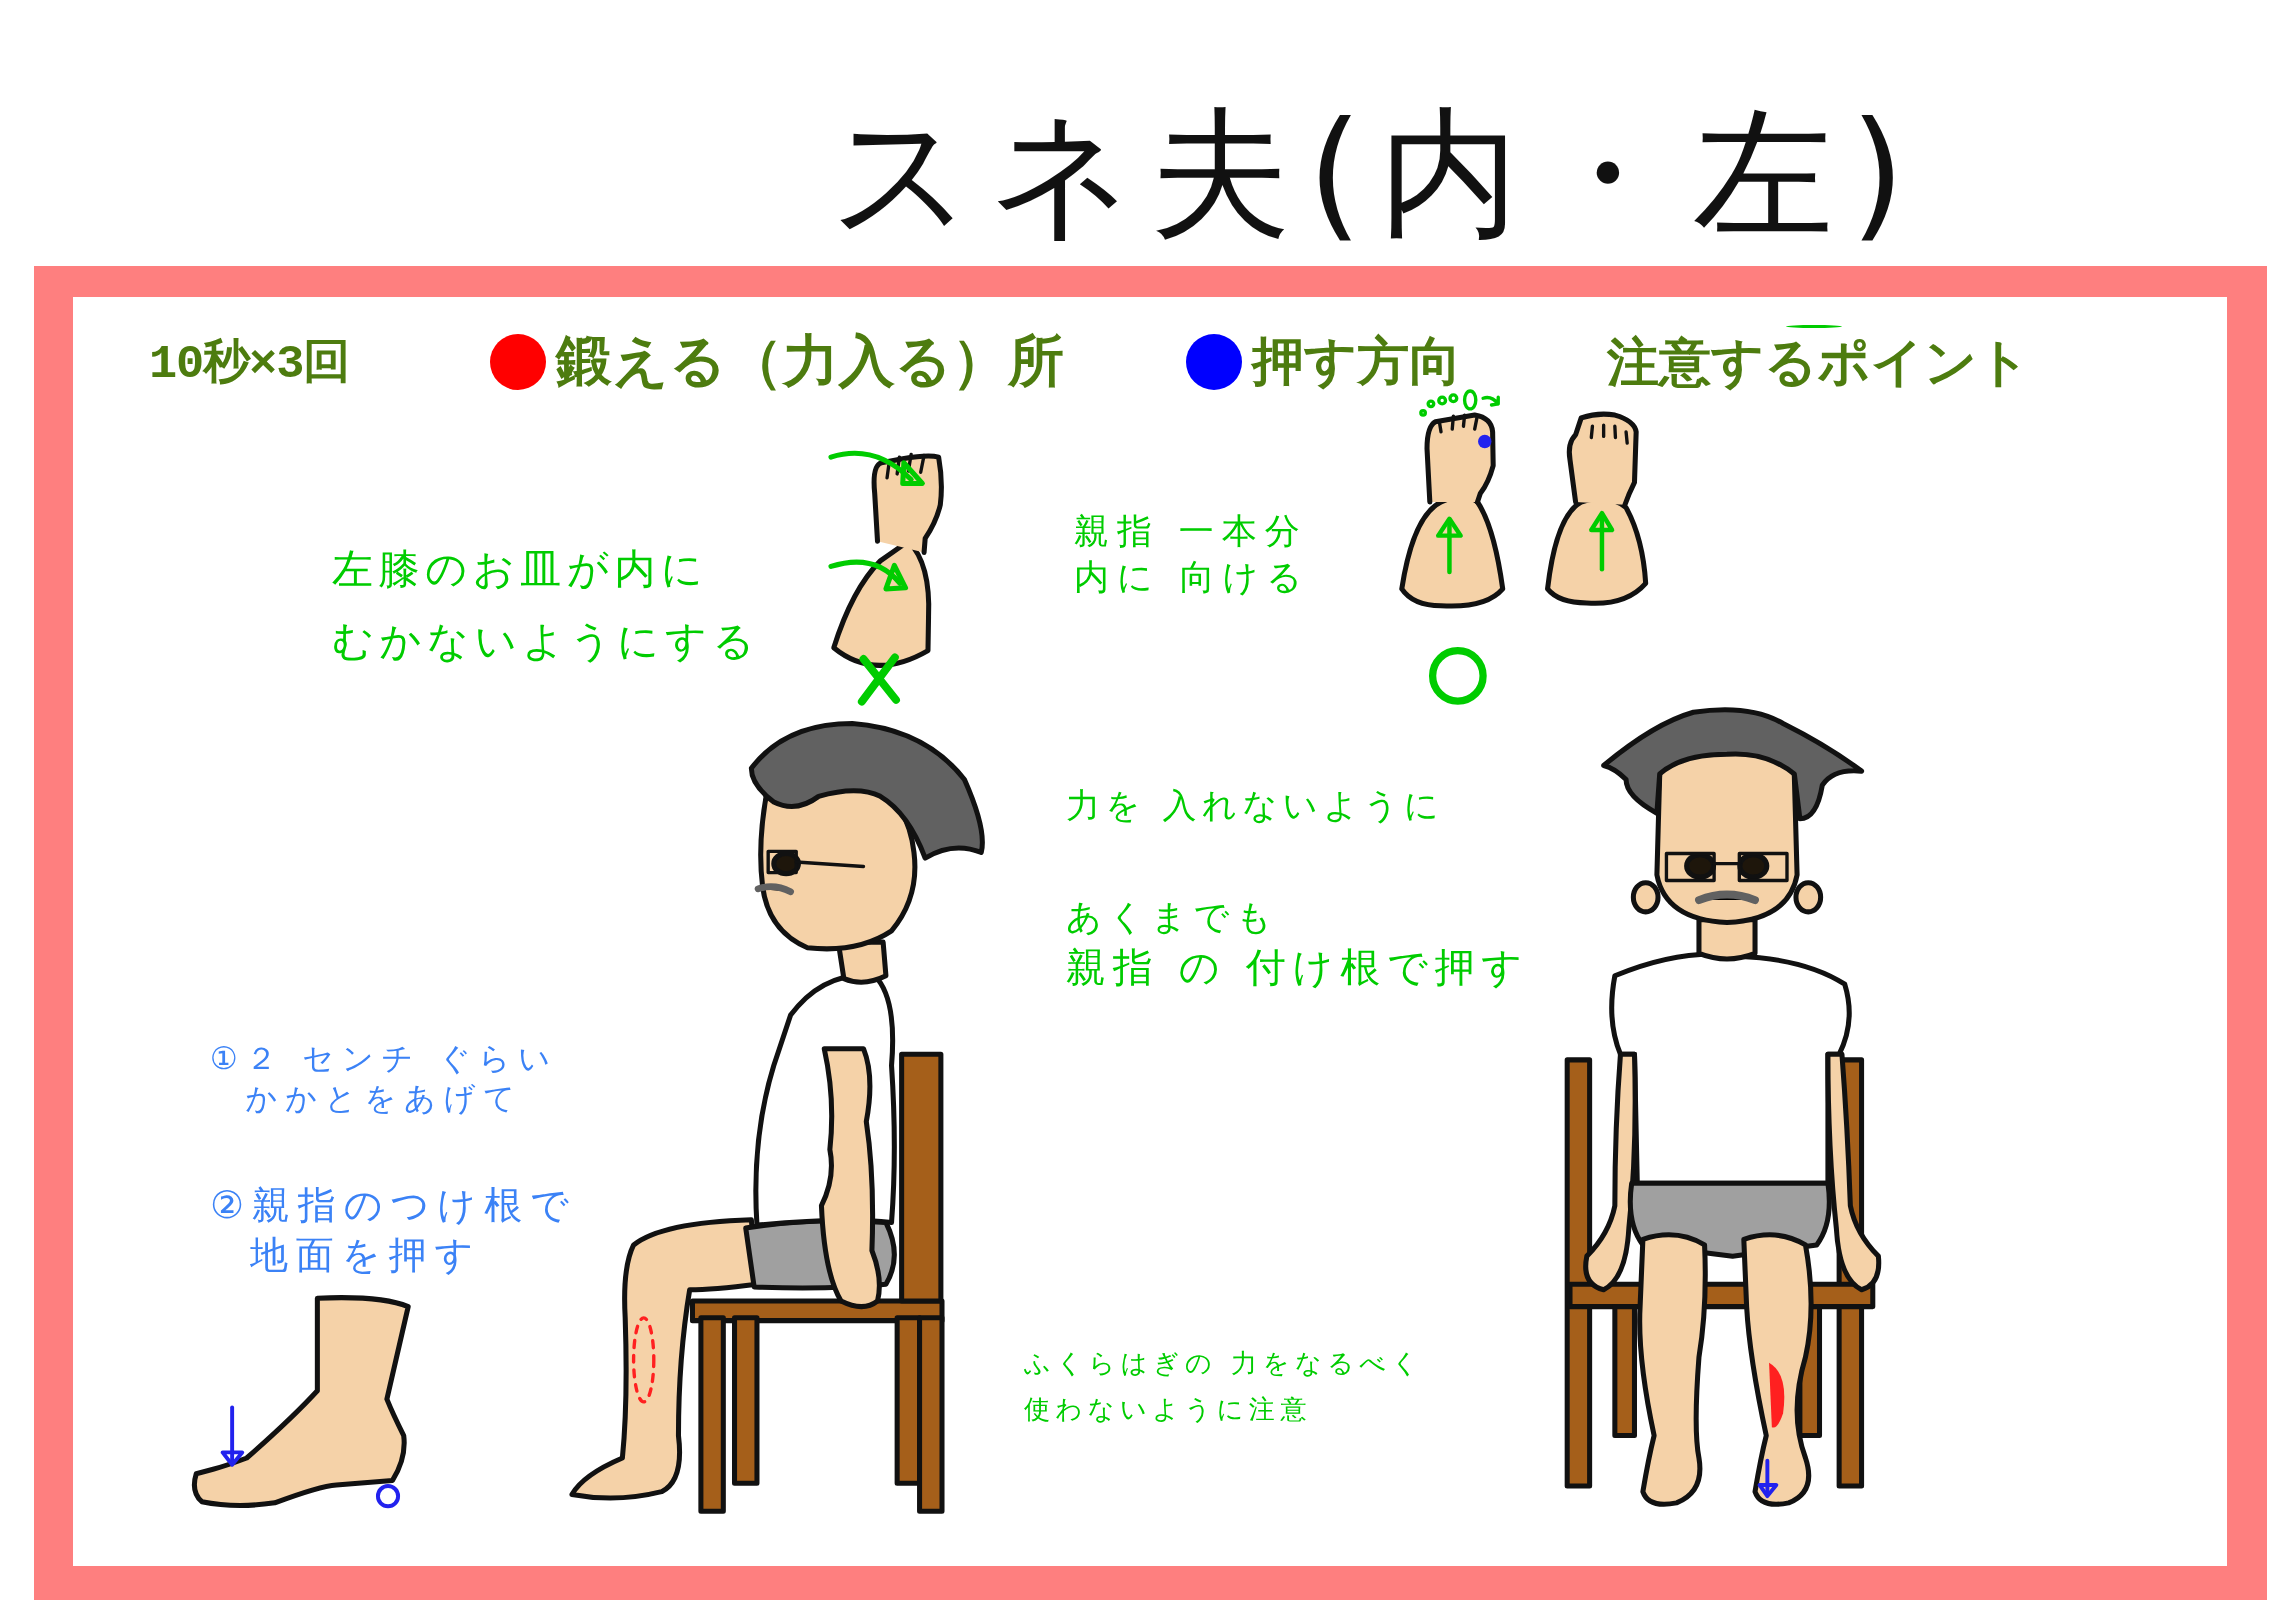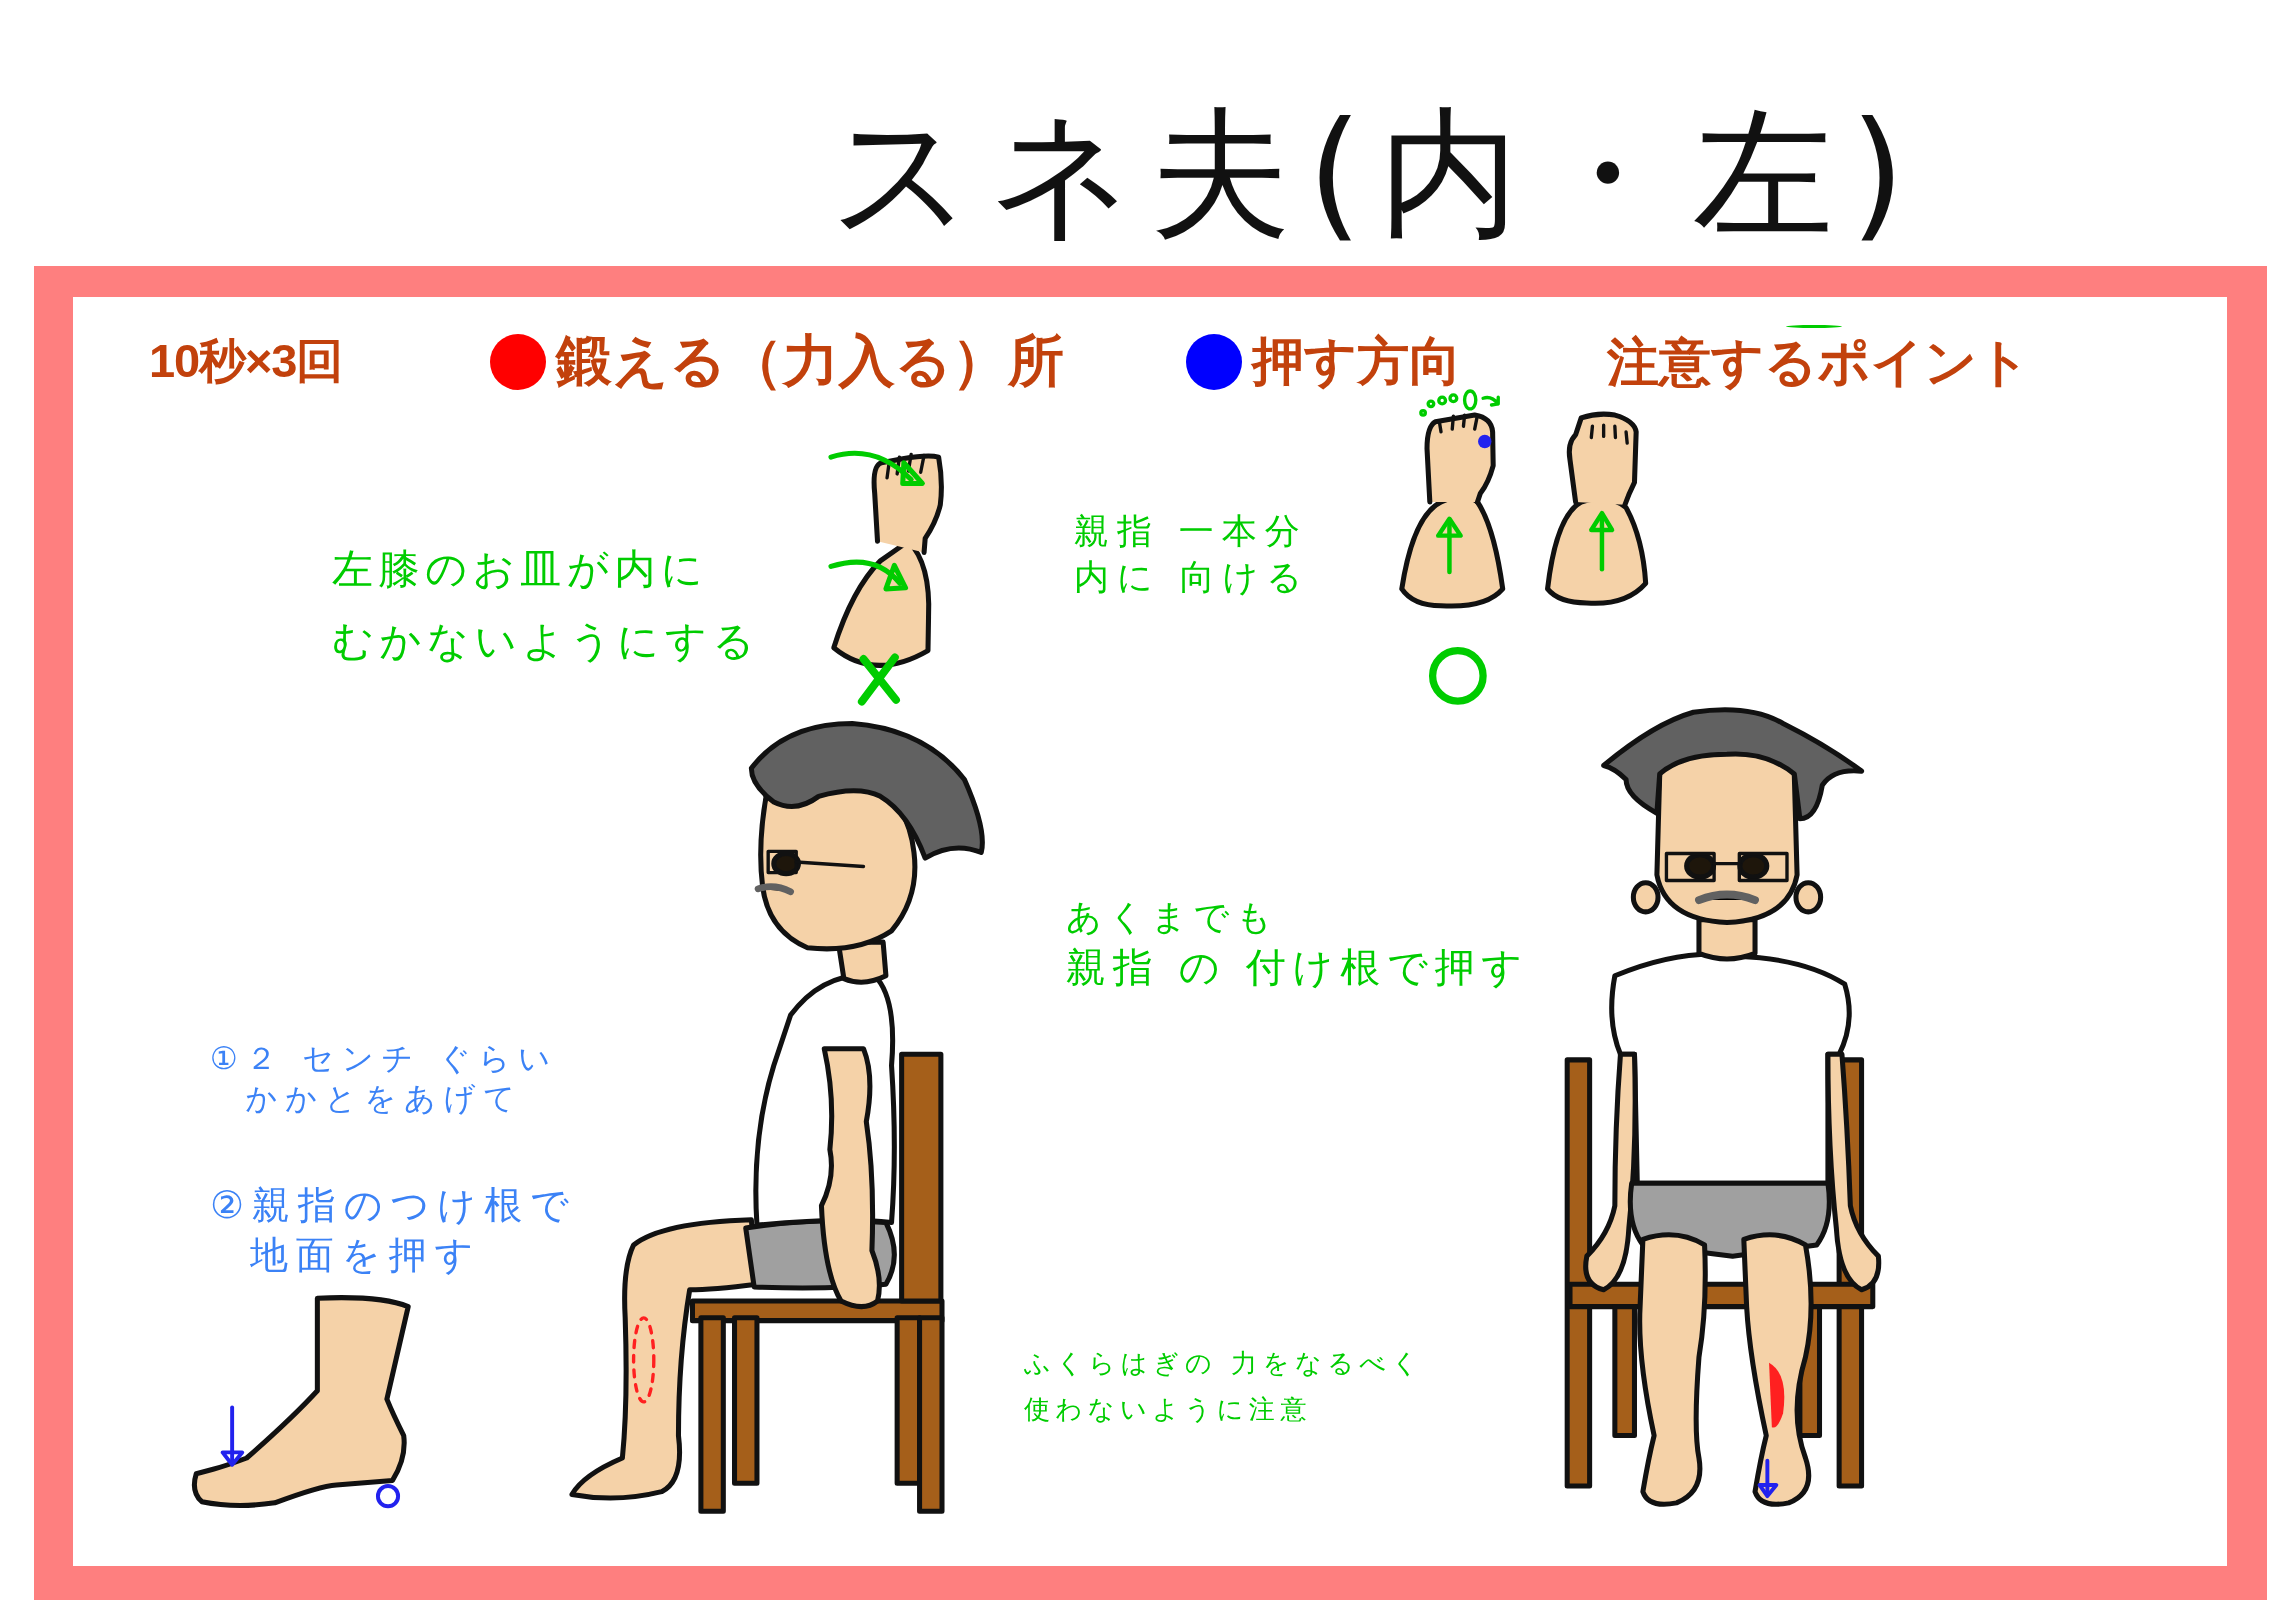--- a/index.html
+++ b/index.html
@@ -15,21 +15,21 @@
     .frame {
       position: absolute; left: 34px; top: 266px; width: 2233px; height: 1334px;
       background: #fe7f7f;
     }
     .frame-inner {
       position: absolute; left: 73px; top: 297px; width: 2154px; height: 1269px;
       background: #ffffff;
     }
 
     .legend { position: absolute; top: 325px; height: 73px; display: flex; align-items: center;
-      font-family: Liberation Sans, sans-serif; font-weight: bold; color: #c2410c; white-space: nowrap; }
+      font-family: Liberation Mono, monospace; font-weight: bold; color: #4d7c0f; white-space: nowrap; }
     .legend .dot { display: inline-block; width: 56px; height: 56px; border-radius: 50%; margin-right: 10px; }
     .reps { left: 149px; font-size: 47px; letter-spacing: -1.1px; }
     .legend-red { left: 490px; font-size: 56px; }
     .legend-blue { left: 1186px; font-size: 52px; }
     .legend-green { left: 1607px; font-size: 52px; flex-direction: column; }
 
     .note { position: absolute; font-family: "DejaVu Sans", sans-serif; white-space: nowrap; line-height: 1.55; }
     .note.green { color: #00cc00; }
     .note.blue { color: #3b82f6; }
     .note div { display: block; }
@@ -195,20 +195,21 @@
   <div>左膝のお皿が内に</div>
   <div>むかないようにする</div>
 </div>
 
 <div class="note green note-thumb">
   <div>親指 一本分</div>
   <div>内に 向ける</div>
 </div>
 
 <div class="note green note-upper">
+  <div>力を 入れないように</div>
 </div>
 
 <div class="note green note-base">
   <div>あくまでも</div>
   <div>親指 の 付け根で押す</div>
 </div>
 
 <div class="note green note-calf">
   <div>ふくらはぎの 力をなるべく</div>
   <div>使わないように注意</div>

